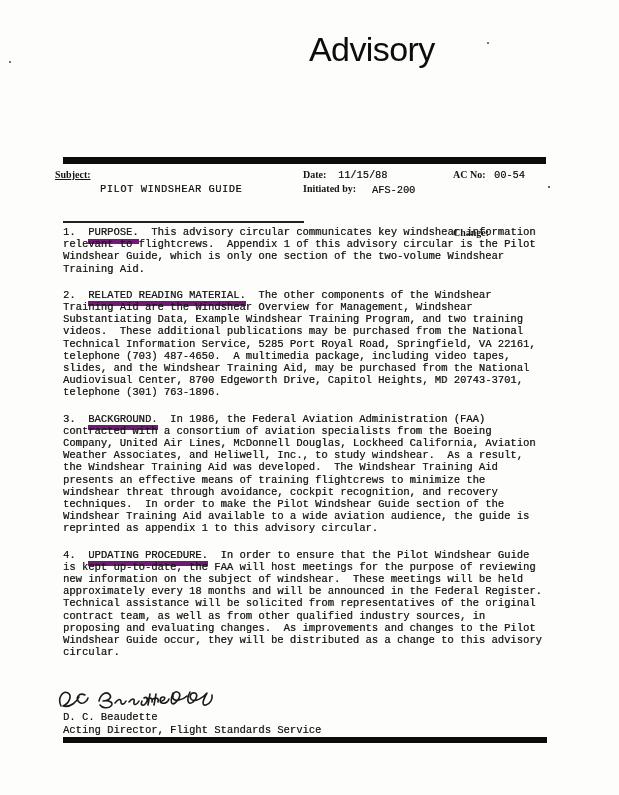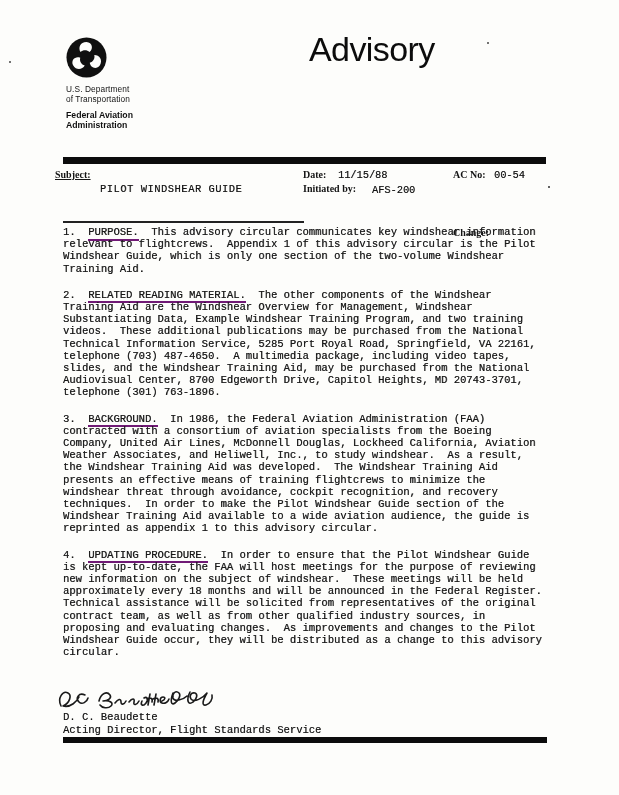--- a/index.html
+++ b/index.html
@@ -40,46 +40,36 @@
   .lbl-acno      { left:453px; top:169px; }
   .val-acno      { left:494px; top:169px; }
   .lbl-change    { left:453px; top:183px;margin-top:44px; }
   
   .content {
     position:absolute; left:63px; top:226px; width:490px;
     font-family:"Liberation Mono", monospace; font-size:10.5px; line-height:12.2px;
     color:#181818; text-shadow:0.35px 0.2px 0 rgba(23,23,23,0.65);
   }
   .para { margin:0 0 14px 0; white-space:pre-wrap; }
-  .phead { margin-left:12.6px; border-bottom:2px solid #701a75; padding-bottom:0.5px; }
+  .phead { margin-left:12.6px; border-bottom:5px solid #701a75; padding-bottom:0.5px; }
   
   .sig-svg   { position:absolute; left:55px; top:686px; }
   .sig-name  { position:absolute; left:63px; top:711px; font-family:"Liberation Mono", monospace; font-size:10.5px; text-shadow:0.3px 0.2px 0 rgba(23,23,23,0.6); }
   .sig-title { position:absolute; left:63px; top:724px; font-family:Liberation Mono, monospace; font-size:10.5px; text-shadow:0.3px 0.2px 0 rgba(23,23,23,0.6); }
   
   .speck { position:absolute; background:#444; border-radius:50%; }
   .speck1 { left:9px;  top:61px;  width:2px; height:2px; }
   .speck2 { left:487px; top:42px; width:2px; height:2px; }
   .speck3 { left:548px; top:186px; width:1.5px; height:1.5px; }
 </style>
 </head>
 <body>
 
 <div class="page">
 
-  <div class="logo-block">
-    <svg class="logo-circle" viewBox="0 0 41 41" xmlns="http://www.w3.org/2000/svg">
-      <circle cx="20.5" cy="20.5" r="20" fill="#101010"></circle>
-      <path fill="#fdfdfb" d="M20.5 5 C14 5 12 11 14.5 15 C17 12.5 21 12.5 23.5 15 C27.5 12 26.5 5.5 20.5 5 Z"></path>
-      <path fill="#fdfdfb" transform="rotate(120 20.5 20.5)" d="M20.5 5 C14 5 12 11 14.5 15 C17 12.5 21 12.5 23.5 15 C27.5 12 26.5 5.5 20.5 5 Z"></path>
-      <path fill="#fdfdfb" transform="rotate(240 20.5 20.5)" d="M20.5 5 C14 5 12 11 14.5 15 C17 12.5 21 12.5 23.5 15 C27.5 12 26.5 5.5 20.5 5 Z"></path>
-    </svg>
-    <div class="dept-text"><span>U.S. Department</span><br><span>of Transportation</span></div>
-    <div class="faa-text"><span>Federal Aviation</span><br><span>Administration</span></div>
-  </div>
 
   <div class="doc-title"><span>Advisory</span><br></div>
 
   <div class="bar-top"></div>
 
   <span class="lbl lbl-subject">Subject:</span>
   <span class="val val-subject">PILOT WINDSHEAR GUIDE</span>
   <span class="lbl lbl-date">Date:</span>
   <span class="val val-date">11/15/88</span>
   <span class="lbl lbl-initiated">Initiated by:</span>

